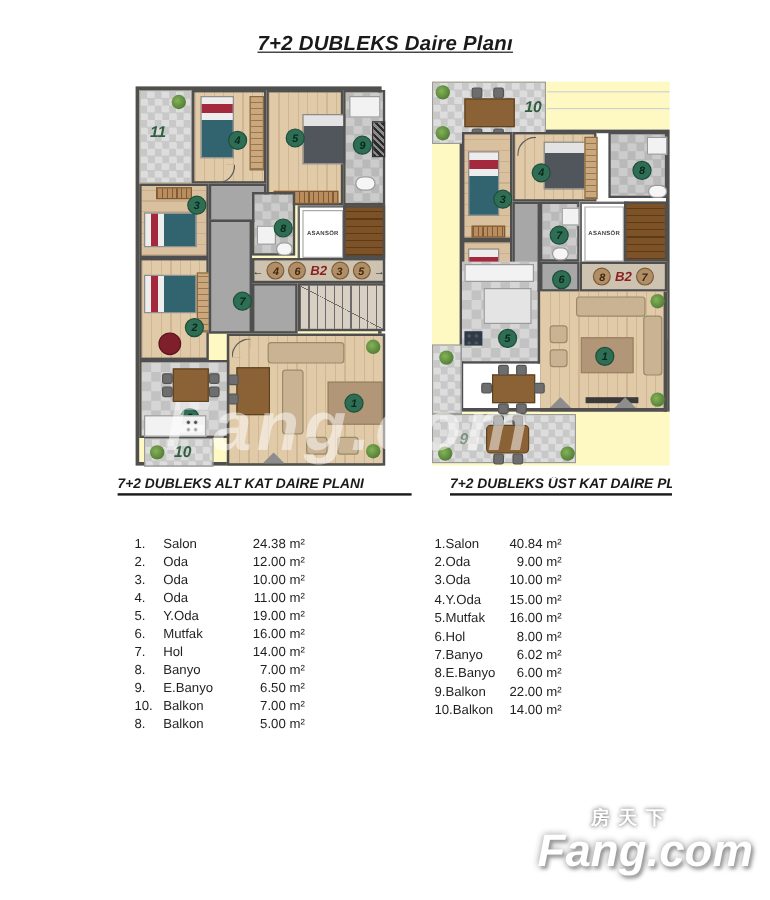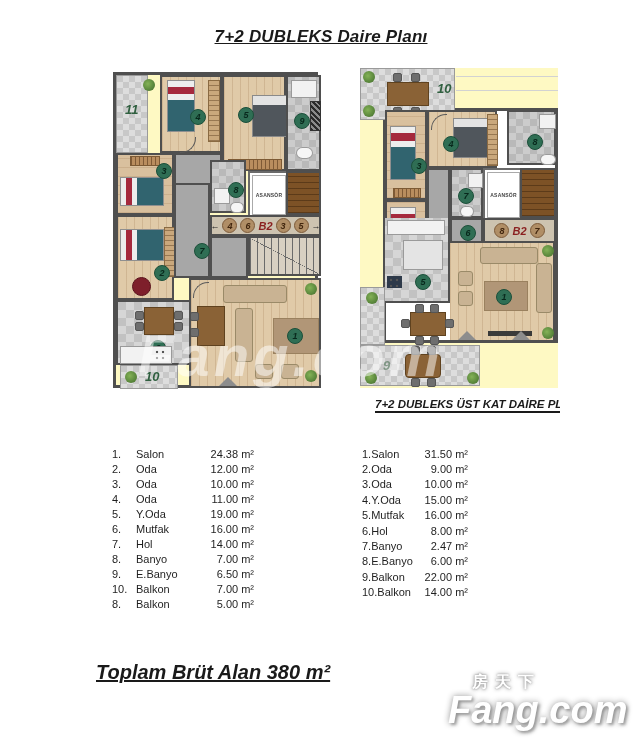--- a/index.html
+++ b/index.html
@@ -70,37 +70,37 @@
   .lrow{display:grid;align-items:center;}
   .list-l .lrow{grid-template-columns:24px 62px 1fr;height:15.1px;width:142px;}
   .list-r .lrow{grid-template-columns:auto auto 1fr;height:15.4px;width:106px;}
   .c-area{justify-self:end;white-space:nowrap;}
   .c-no,.c-name{white-space:nowrap;}
   
   .total{position:absolute;left:96px;font-size:20px;font-weight:bold;font-style:italic;
     text-decoration:underline;white-space:nowrap;}
   
   .wm{position:absolute;left:448px;top:672px;color:#fff;}
-  .wm-cn{font-size:16px;font-weight:bold;letter-spacing:7px;margin-left:24px;
+  .wm-cn{font-size:16px;font-weight:bold;letter-spacing:7px;margin-left:44px;
     text-shadow:0 0 4px rgba(140,140,140,.95),0 0 2px rgba(120,120,120,.85);}
   .wm-latin{font-size:38px;font-weight:bold;font-style:italic;letter-spacing:0;margin-top:-4px;
     text-shadow:0 0 6px rgba(140,140,140,.95),2px 2px 3px rgba(125,125,125,.7);}
   .wm-center{position:absolute;left:138px;top:322px;font-size:58px;font-weight:bold;font-style:italic;
     color:rgba(255,255,255,.5);letter-spacing:4px;pointer-events:none;}
 </style>
 </head>
 <body>
 
 <div class="canvas">
 
   <div class="abs title">7+2 DUBLEKS  Daire Planı</div>
 
   <div class="abs plan" style="left:113px;top:72px;width:205px;height:316px;border:3px solid #4f4f4f;">
 
-    <div class="room tile-t" style="left:0;top:0;width:32px;height:78px;">
+    <div class="room tile-t" style="left:0;top:0;width:44px;height:78px;">
       <span class="plant" style="left:26px;top:3px;"></span>
       <span class="lbl-green" style="left:8px;top:26px;">11</span>
     </div>
 
     <div class="room wood" style="left:44px;top:0;width:62px;height:78px;">
       <span class="bed-v" style="left:5px;top:3px;width:26px;height:50px;"></span>
       <span class="wardrobe" style="left:46px;top:3px;width:10px;height:60px;"></span>
       <span class="badge" style="left:28px;top:32px;">4</span>
       <span class="arc" style="left:18px;bottom:-2px;transform:rotate(-90deg);"></span>
     </div>
@@ -189,20 +189,21 @@
       <span class="fixt" style="left:2px;top:44px;width:50px;height:16px;"></span>
       <span class="burners" style="left:36px;top:47px;width:13px;height:11px;"></span>
     </div>
 
     <div class="room tile-t" style="left:4px;top:290px;width:58px;height:24px;">
       <span class="plant" style="left:4px;top:5px;"></span>
       <span class="lbl-green" style="left:24px;top:3px;">10</span>
     </div>
   </div>
 
+  <div class="abs caption" style="left:98px;width:245px;">7+2 DUBLEKS ALT KAT DAİRE PLANI</div>
 
   <div class="abs plan" style="left:360px;top:68px;width:198px;height:320px;">
 
     <span class="faintline" style="left:96px;top:8px;width:102px;"></span>
     <span class="faintline" style="left:96px;top:22px;width:102px;"></span>
 
     <div class="room" style="left:23px;top:40px;width:175px;height:235px;border-width:3px;background:#fff;"></div>
 
     <div class="room tile-t" style="left:0;top:0;width:95px;height:52px;">
       <span class="plant" style="left:2px;top:2px;"></span>
@@ -371,21 +372,21 @@
       <span class="c-no">8.</span>
       <span class="c-name">Balkon</span>
       <span class="c-area">5.00 m²</span>
     </div>
   </div>
 
   <div class="list list-r" style="left:362px;top:446px;">
     <div class="lrow">
       <span class="c-no">1.</span>
       <span class="c-name">Salon</span>
-      <span class="c-area">31.50 m²</span>
+      <span class="c-area">40.84 m²</span>
     </div>
     <div class="lrow">
       <span class="c-no">2.</span>
       <span class="c-name">Oda</span>
       <span class="c-area">9.00 m²</span>
     </div>
     <div class="lrow">
       <span class="c-no">3.</span>
       <span class="c-name">Oda</span>
       <span class="c-area">10.00 m²</span>
@@ -401,40 +402,39 @@
       <span class="c-area">16.00 m²</span>
     </div>
     <div class="lrow">
       <span class="c-no">6.</span>
       <span class="c-name">Hol</span>
       <span class="c-area">8.00 m²</span>
     </div>
     <div class="lrow">
       <span class="c-no">7.</span>
       <span class="c-name">Banyo</span>
-      <span class="c-area">2.47 m²</span>
+      <span class="c-area">6.02 m²</span>
     </div>
     <div class="lrow">
       <span class="c-no">8.</span>
       <span class="c-name">E.Banyo</span>
       <span class="c-area">6.00 m²</span>
     </div>
     <div class="lrow">
       <span class="c-no">9.</span>
       <span class="c-name">Balkon</span>
       <span class="c-area">22.00 m²</span>
     </div>
     <div class="lrow">
       <span class="c-no">10.</span>
       <span class="c-name">Balkon</span>
       <span class="c-area">14.00 m²</span>
     </div>
   </div>
 
-  <div class="total" style="top:661px;">Toplam Brüt Alan 380 m²</div>
 
   <div class="wm-center">Fang.com</div>
   <div class="wm">
     <div class="wm-cn">房天下</div>
     <div class="wm-latin">Fang.com</div>
   </div>
 
 </div>
 
 </body></html>

